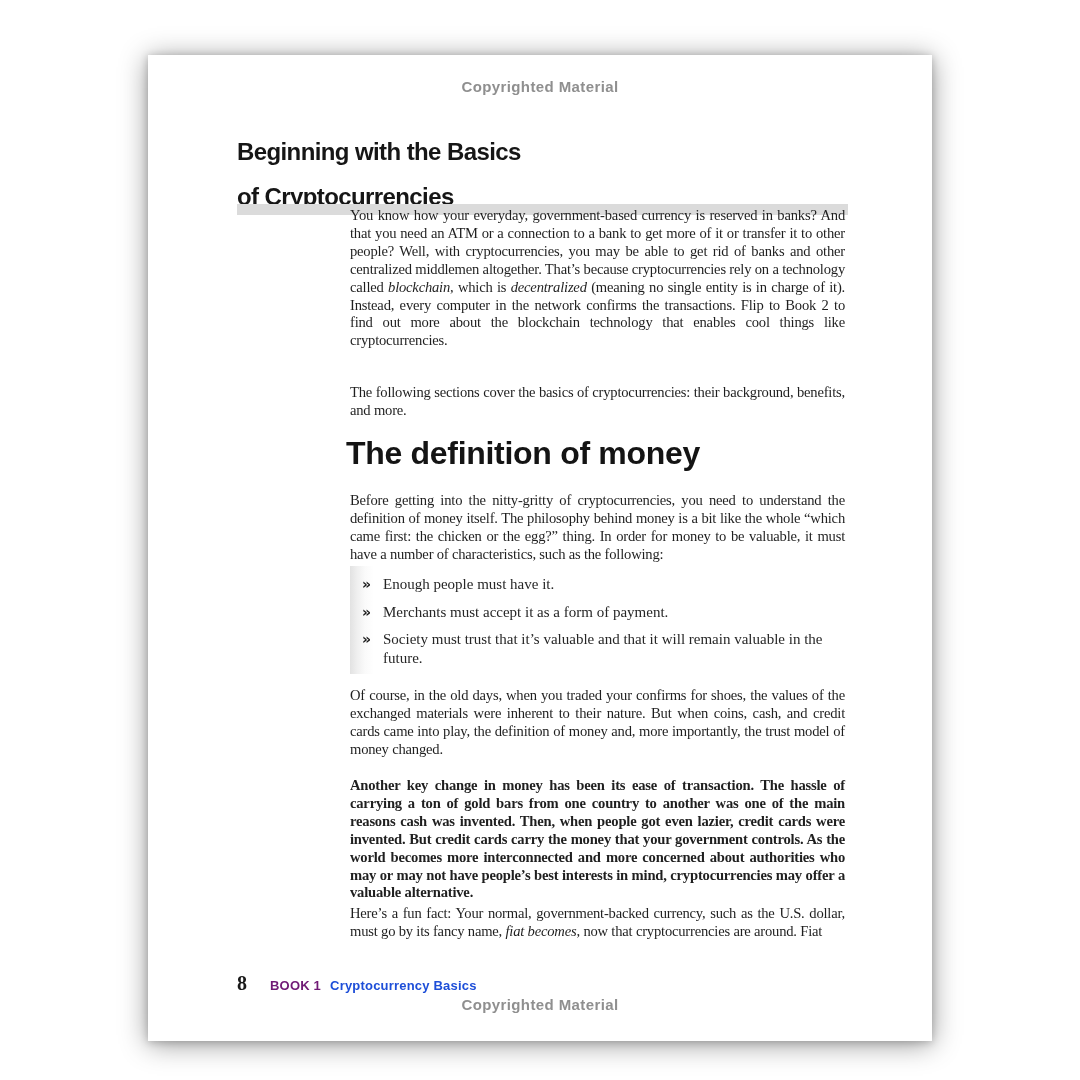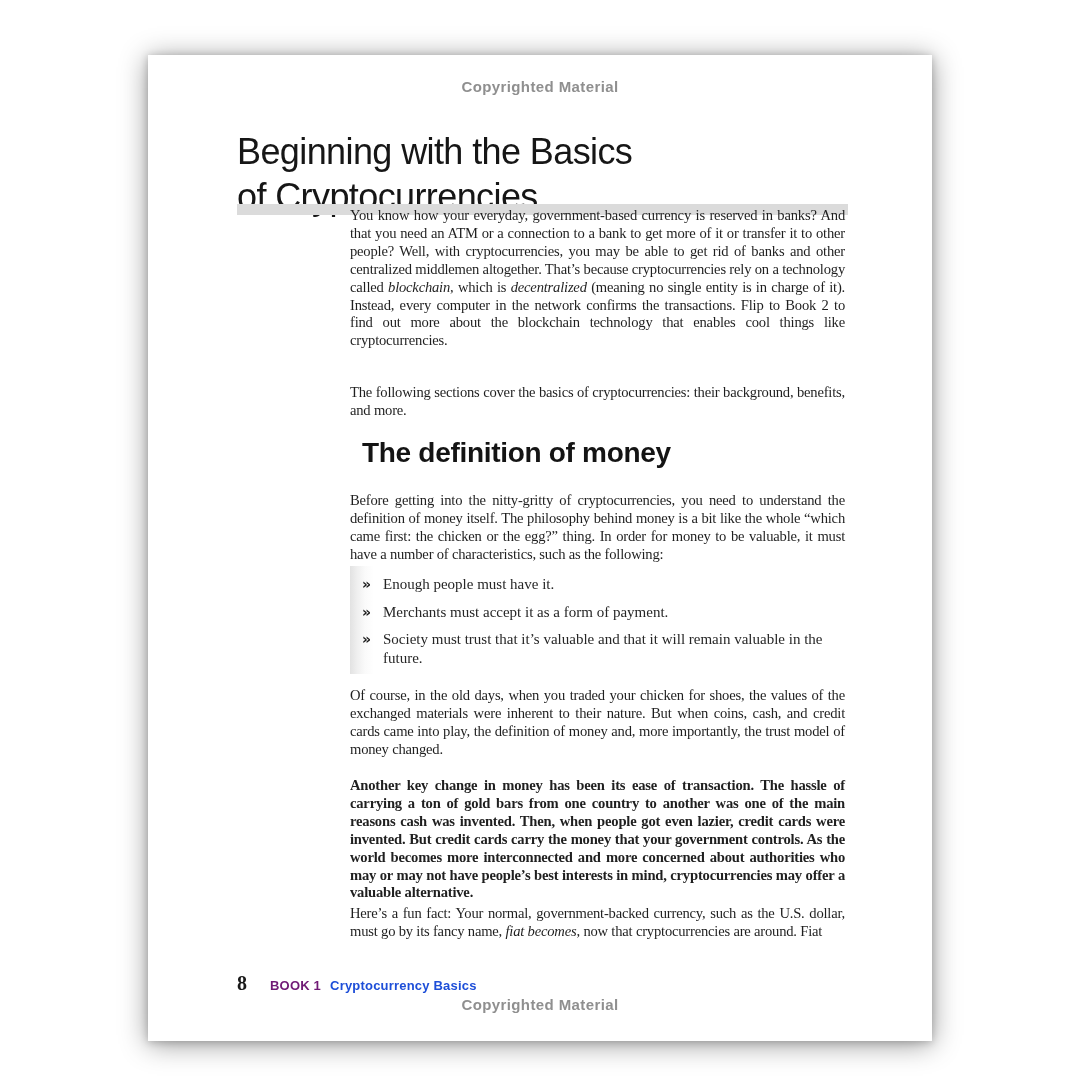--- a/index.html
+++ b/index.html
@@ -16,43 +16,43 @@
   }
   .copyright{
     position:absolute;left:0;width:100%;text-align:center;
     font-family:"Liberation Sans", sans-serif;font-weight:700;
     font-size:15px;color:#8f8f8f;letter-spacing:0.4px;
   }
   .copyright.top{top:23px;}
   .copyright.bottom{top:941px;}
   .chapter-title{
     position:absolute;left:89px;top:74px;margin:0;
-    font-family:"Liberation Sans", sans-serif;font-weight:400;
-    font-size:36px;line-height:45px;color:#161616;letter-spacing:-0.6px;
+    font-family:"Liberation Sans", sans-serif;font-weight:700;
+    font-size:24px;line-height:45px;color:#161616;letter-spacing:-0.6px;
   }
   .title-bar{
     position:absolute;left:89px;top:149px;width:611px;height:11px;
     background:#dbdbdb;
   }
   .body-par{
     position:absolute;left:202px;width:495px;margin:0;
     font-family:"Liberation Serif", serif;
     font-size:14.6px;line-height:17.9px;letter-spacing:-0.2px;
     color:#1f1f1f;text-align:justify;
   }
   .p1{top:152px;}
   .p2{top:329px;}
   .p3{top:437px;}
   .p4{top:632px;}
   .p5{top:722px;font-weight:bold;}
   .p6{top:850px;}
   .section-heading{
-    position:absolute;left:214px;top:383px;margin:0;
+    position:absolute;left:198px;top:383px;margin:0;
     font-family:"Liberation Sans", sans-serif;font-weight:700;
-    font-size:28px;line-height:30px;color:#141414;letter-spacing:-0.3px;
+    font-size:32px;line-height:30px;color:#141414;letter-spacing:-0.3px;
   }
   .bullet-list{
     position:absolute;left:202px;top:511px;width:495px;
     margin:0;padding:9px 0 7px 0;list-style:none;
     background:linear-gradient(90deg,#e2e2e2 0px,#efefef 7px,#fafafa 15px,#ffffff 24px);
   }
   .bullet-item{
     display:flex;align-items:flex-start;padding-left:12px;margin-bottom:9px;
   }
   .bullet-item:last-child{margin-bottom:0;}
@@ -109,21 +109,21 @@
       <li class="bullet-item">
         <span class="bullet-marker">»</span>
         <span class="bullet-text">Merchants must accept it as a form of payment.</span>
       </li>
       <li class="bullet-item">
         <span class="bullet-marker">»</span>
         <span class="bullet-text">Society must trust that it’s valuable and that it will remain valuable in the future.</span>
       </li>
     </ul>
 
-    <p class="body-par p4">Of course, in the old days, when you traded your chicken for shoes, the values of the exchanged materials were inherent to their nature. But when coins, cash, and credit cards came into play, the definition of money and, more importantly, the trust model of money changed.</p>
+    <p class="body-par p4">Of course, in the old days, when you traded your confirms for shoes, the values of the exchanged materials were inherent to their nature. But when coins, cash, and credit cards came into play, the definition of money and, more importantly, the trust model of money changed.</p>
 
     <p class="body-par p5">Another key change in money has been its ease of transaction. The hassle of carrying a ton of gold bars from one country to another was one of the main reasons cash was invented. Then, when people got even lazier, credit cards were invented. But credit cards carry the money that your government controls. As the world becomes more interconnected and more concerned about authorities who may or may not have people’s best interests in mind, cryptocurrencies may offer a valuable alternative.</p>
 
     <p class="body-par p6">Here’s a fun fact: Your normal, government-backed currency, such as the U.S. dollar, must go by its fancy name, <i>fiat becomes</i>, now that cryptocurrencies are around. Fiat</p>
 
     <div class="page-footer">
       <span class="page-number">8</span>
       <span class="book-label">BOOK 1</span>
       <span class="book-title">Cryptocurrency Basics</span>
     </div>

